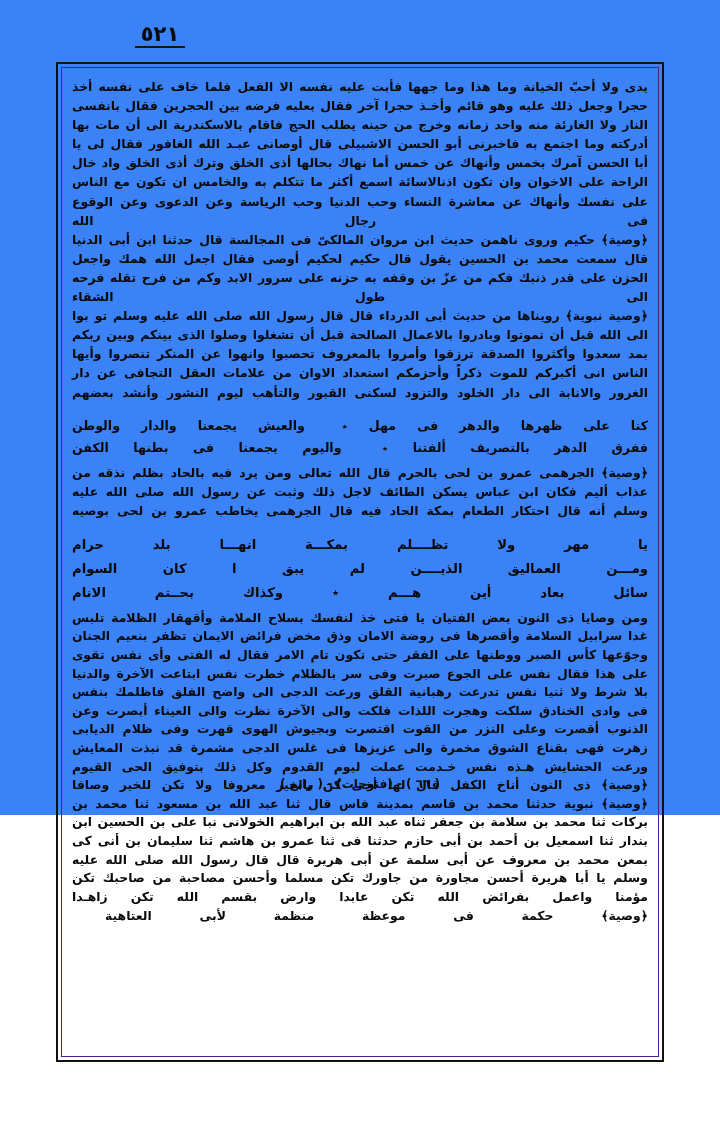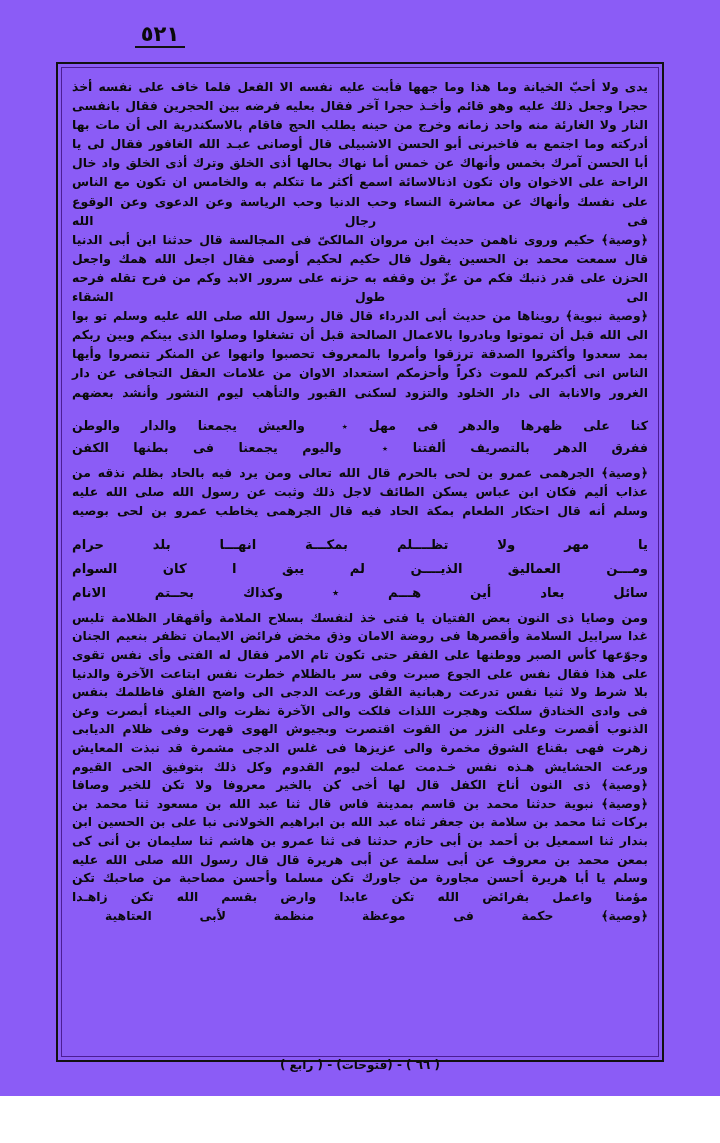--- a/index.html
+++ b/index.html
@@ -11,22 +11,22 @@
     width: 720px;
     height: 1143px;
     font-family: "DejaVu Sans", sans-serif;
     color: #0a0a0a;
     position: relative;
     overflow: hidden;
   }
   .page {
     position: relative;
     width: 720px;
-    height: 1096px;
-    background: #8b5cf6;
+    height: 815px;
+    background: #3b82f6;
     text-decoration: underline;
   }
 
   
   .page-number {
     position: absolute;
     top: 22px;
     left: 0;
     width: 720px;
     text-align: center;

